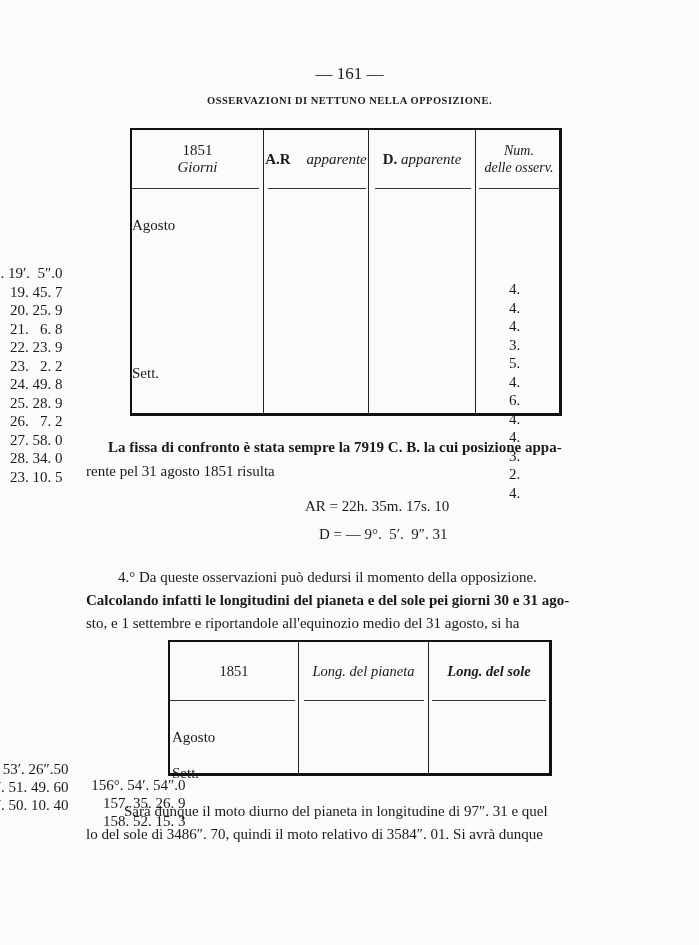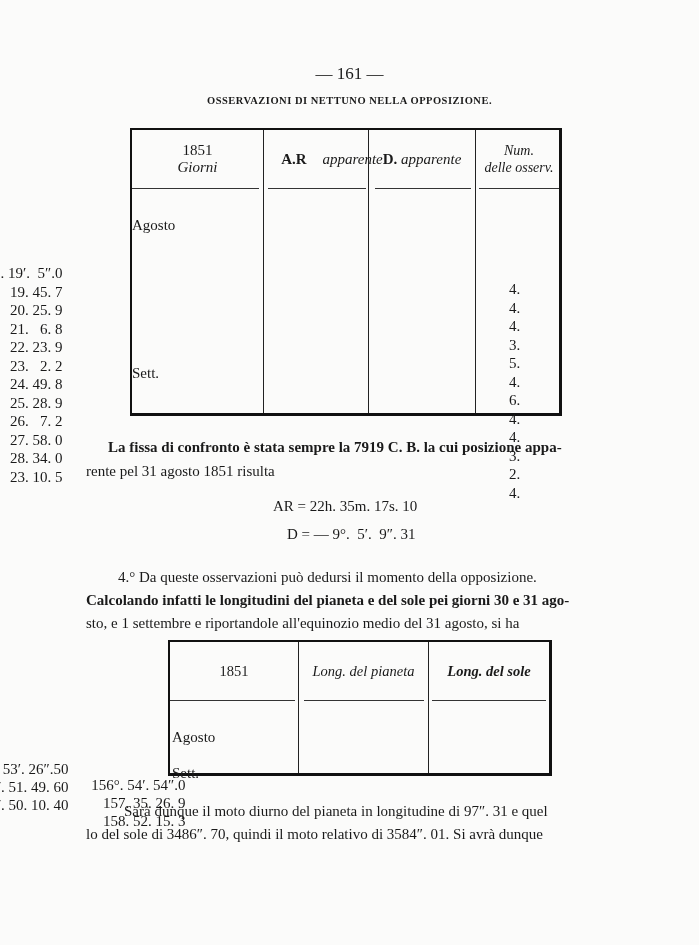--- a/index.html
+++ b/index.html
@@ -18,21 +18,21 @@
   .t1 .vline { position:absolute; top:0; bottom:0; width:1px; background:#222; }
   .t1 .hdr { position:absolute; top:0; height:58px; display:flex; align-items:center; justify-content:center; text-align:center; font-family:"Liberation Serif", serif; font-size:15px; line-height:17px; }
   .t1 .hline { position:absolute; top:58px; height:1px; background:#333; }
   .t1 .body { position:absolute; top:71px; left:0; right:0; font-family:"Liberation Serif", serif; font-size:15px; }
   .row { position:absolute; height:16px; line-height:16px; white-space:pre; }
   .cell { position:absolute; white-space:pre; }
   .it { font-style:italic; }
   .b { font-weight:bold; }
 
   .para { font-family:"Liberation Serif", serif; font-size:15px; line-height:24px; }
-  .formula { font-family:"Liberation Serif", serif; font-size:15px; white-space:pre; }
+  .formula { font-family:"Liberation Serif", serif; font-size:15px; white-space:pre;margin-left:32px; }
 
   .t2 { left:168px; top:640px; width:384px; height:136px; border:3px solid #111; border-left-width:2px; border-top-width:2px; box-sizing:border-box; }
   .t2 .vline { position:absolute; top:0; bottom:0; width:1px; background:#222; }
   .t2 .hdr { position:absolute; top:0; height:58px; display:flex; align-items:center; justify-content:center; font-family:"Liberation Serif", serif; font-size:14.5px; }
   .t2 .hline { position:absolute; top:58px; height:1px; background:#333; }
 </style>
 </head>
 <body>
 
 <div class="abs pagenum">— 161 —</div>
@@ -40,21 +40,21 @@
 
 <div class="abs t1">
   <div class="vline" style="left:131px"></div>
   <div class="vline" style="left:236px"></div>
   <div class="vline" style="left:343px"></div>
 
   <div class="hdr" style="left:0;width:131px;flex-direction:column;">
     <span>1851</span>
     <span class="it">Giorni</span>
   </div>
-  <div class="hdr" style="left:148px;width:104px;gap:12px;">
+  <div class="hdr" style="left:132px;width:104px;gap:12px;">
     <span class="b">A.R</span>
       <span class="it" style="white-space:pre"> apparente</span>
   </div>
   <div class="hdr" style="left:237px;width:106px;">
     <span class="b">D.</span>
       <span class="it" style="white-space:pre"> apparente</span>
   </div>
   <div class="hdr it" style="left:344px;width:86px;flex-direction:column;font-size:14px;">
     <span>Num.</span>
     <span>delle osserv.</span>

